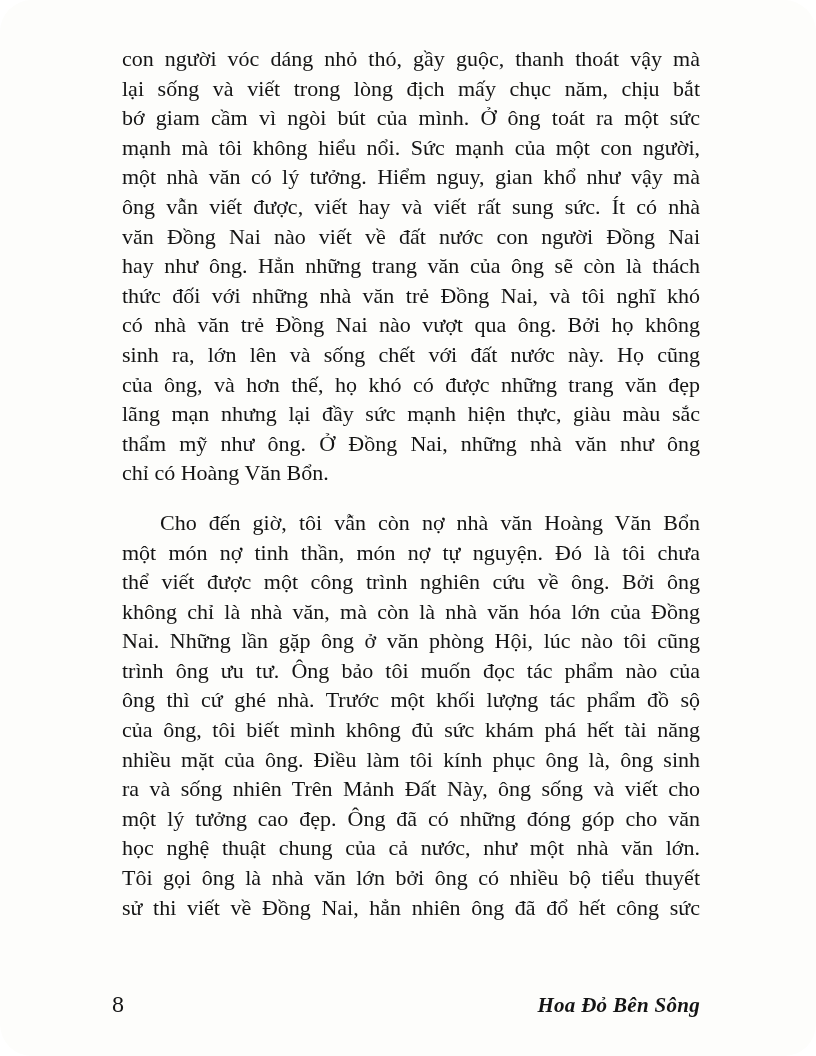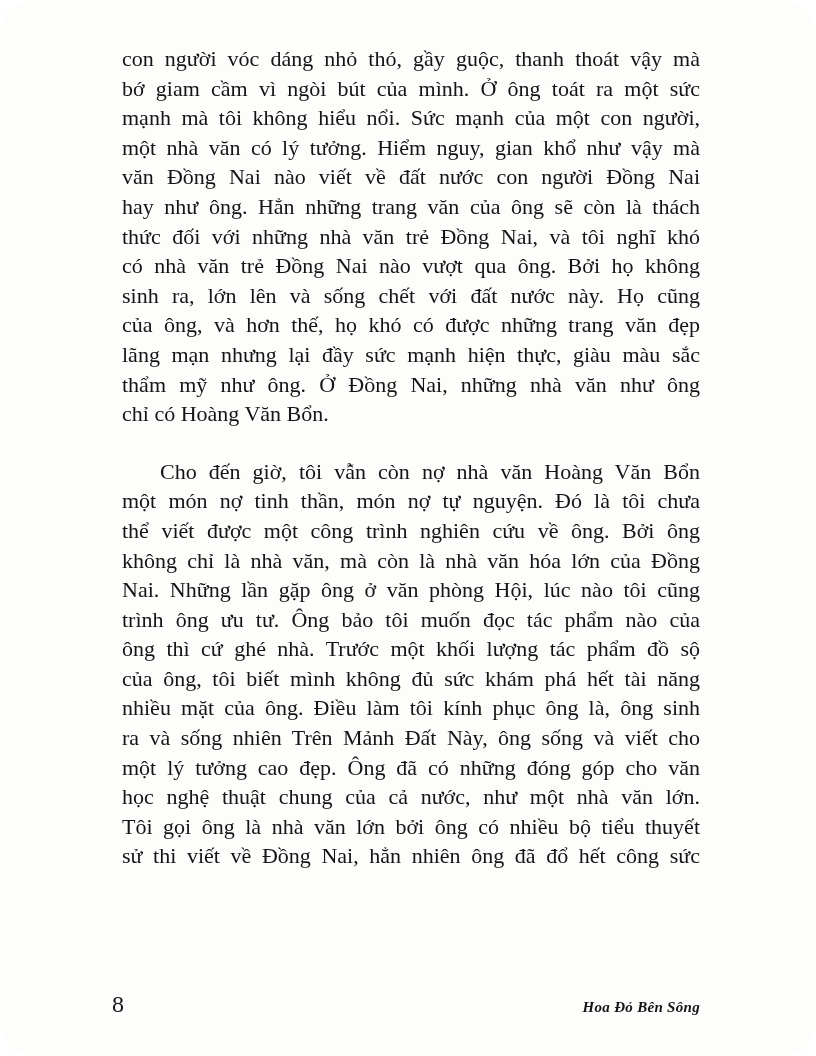--- a/index.html
+++ b/index.html
@@ -20,21 +20,21 @@
     position: absolute;
     left: 122px;
     top: 44px;
     width: 578px;
   }
   .paragraph {
     margin: 0;
     padding: 0;
   }
   .paragraph + .paragraph {
-    margin-top: 28px;
+    margin-top: 20px;
   }
   .line {
     font-size: 22px;
     line-height: 29.6px;
     height: 29.6px;
     overflow: hidden;
     text-align: justify;
     text-align-last: justify;
     white-space: normal;
   }
@@ -53,37 +53,39 @@
     width: 588px;
     display: flex;
     justify-content: space-between;
     align-items: baseline;
   }
   .page-number {
     font-size: 24px;
     font-weight: normal;
   }
   .running-title {
-    font-size: 15px;
+    font-size: 21px;
     font-style: italic;
     font-weight: 600;
     letter-spacing: 0.3px;
   }
 </style>
 </head>
 <body>
 
 <div class="page">
 
   <main class="text-block" id="body-text">
       <div class="paragraph">
         <div class="line"><span>con người vóc dáng nhỏ thó, gầy guộc, thanh thoát vậy mà</span></div>
+        <div class="line"><span>lại sống và viết trong lòng địch mấy chục năm, chịu bắt</span></div>
         <div class="line"><span>bớ giam cầm vì ngòi bút của mình. Ở ông toát ra một sức</span></div>
         <div class="line"><span>mạnh mà tôi không hiểu nổi. Sức mạnh của một con người,</span></div>
         <div class="line"><span>một nhà văn có lý tưởng. Hiểm nguy, gian khổ như vậy mà</span></div>
+        <div class="line"><span>ông vẫn viết được, viết hay và viết rất sung sức. Ít có nhà</span></div>
         <div class="line"><span>văn Đồng Nai nào viết về đất nước con người Đồng Nai</span></div>
         <div class="line"><span>hay như ông. Hẳn những trang văn của ông sẽ còn là thách</span></div>
         <div class="line"><span>thức đối với những nhà văn trẻ Đồng Nai, và tôi nghĩ khó</span></div>
         <div class="line"><span>có nhà văn trẻ Đồng Nai nào vượt qua ông. Bởi họ không</span></div>
         <div class="line"><span>sinh ra, lớn lên và sống chết với đất nước này. Họ cũng</span></div>
         <div class="line"><span>của ông, và hơn thế, họ khó có được những trang văn đẹp</span></div>
         <div class="line"><span>lãng mạn nhưng lại đầy sức mạnh hiện thực, giàu màu sắc</span></div>
         <div class="line"><span>thẩm mỹ như ông. Ở Đồng Nai, những nhà văn như ông</span></div>
         <div class="line no-just"><span>chỉ có Hoàng Văn Bổn.</span></div>
       </div>

